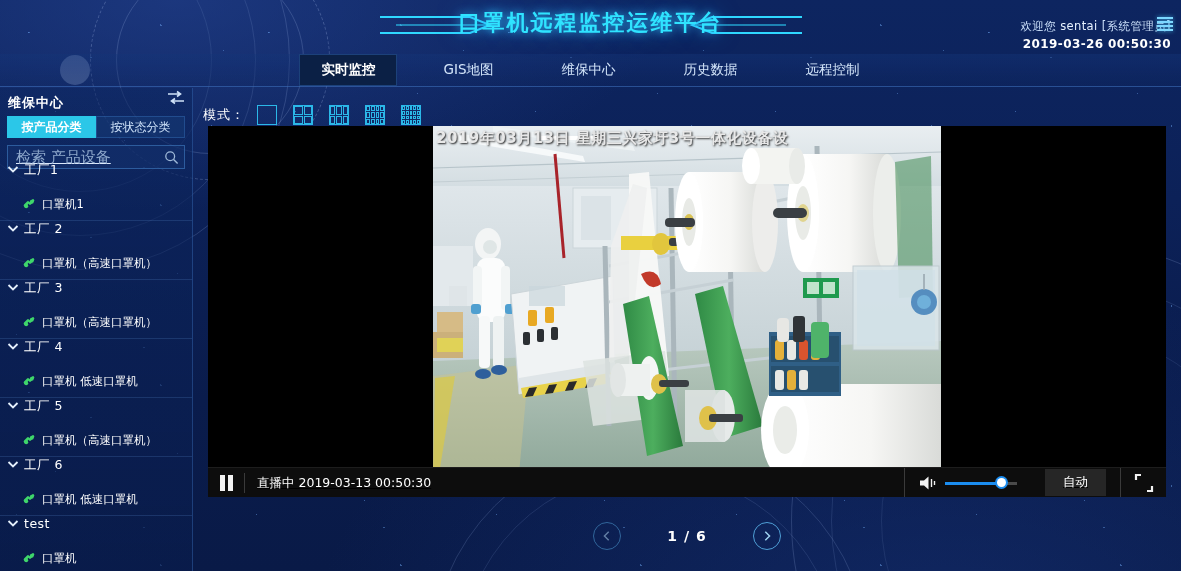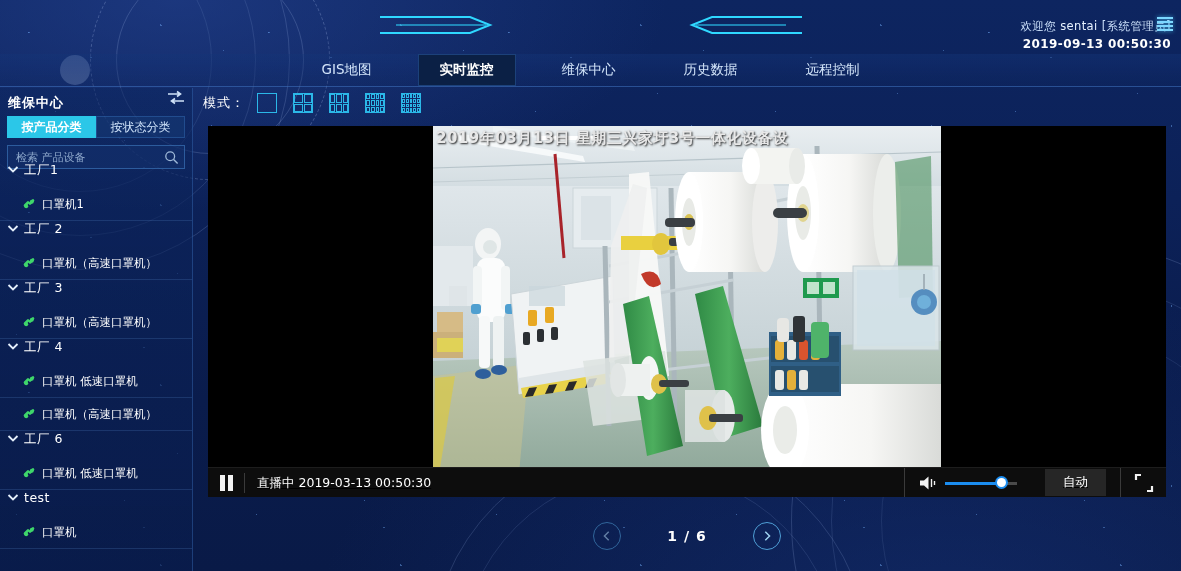--- a/index.html
+++ b/index.html
@@ -145,23 +145,24 @@
   }
 
   #search-box {
     position: relative; margin: 7px 7px 0 7px; height: 24px;
     background: rgba(20,50,110,.55);
     border: 1px solid rgba(80,150,225,.45);
   }
   #search-input {
     width: 100%; height: 100%;
     background: transparent; border: none; outline: none;
-    color: #dbe9fb; font-size: 11px;
+    color: #dbe9fb; font-size: 15px;
     padding: 0 24px 0 8px;
     font-family: "DejaVu Sans", "Liberation Sans", sans-serif;
+    text-decoration: underline;
   }
   #search-input::placeholder { color: #8fa9cc; }
   #search-icon {
     position: absolute; right: 5px; top: 4px; width: 15px; height: 15px;
     cursor: pointer;
   }
 
   #tree {
     position: absolute; left:0; top: 72px; right: 0; bottom: 0;
     overflow-y: auto;
@@ -189,21 +190,21 @@
   .dev-label { color: #ffffff; font-size: 11.5px; }
 
   
   #content {
     position: absolute; left: 193px; top: 88px;
     width: 988px; height: 483px;
     z-index: 4;
   }
 
   #mode-bar {
-    position: absolute; left: 0; top: 0; width: 988px; height: 30px;
+    position: absolute; left: 0; top: 12px; width: 988px; height: 30px;
     display: flex; align-items: center; padding-left: 10px;
   }
   #mode-label { color: #ffffff; font-size: 13px; margin-right: 12px; letter-spacing:1px; }
   .mode-btn {
     width: 20px; height: 20px; margin-right: 16px; cursor: pointer;
     display: grid; gap: 1px; padding: 0;
     border: 1.6px solid #2bb8e8;
     background: transparent;
   }
   .mode-btn .cell { background: transparent; border: .8px solid #2bb8e8; }
@@ -332,43 +333,46 @@
   <div id="header">
     <svg class="title-deco left" viewBox="0 0 120 22">
       <path d="M2 3 H92 L112 11 L92 19 H2" fill="none" stroke="#2fd8ff" stroke-width="2"></path>
       <path d="M18 11 H108" fill="none" stroke="#2fd8ff" stroke-width="1.4" opacity=".7"></path>
     </svg>
     <svg class="title-deco right" viewBox="0 0 120 22">
       <path d="M118 3 H28 L8 11 L28 19 H118" fill="none" stroke="#2fd8ff" stroke-width="2"></path>
       <path d="M102 11 H12" fill="none" stroke="#2fd8ff" stroke-width="1.4" opacity=".7"></path>
     </svg>
 
+    <div id="title-wrap">
+      <span id="app-title">口罩机远程监控运维平台</span>
+    </div>
 
     <div id="user-area">
       <div id="welcome-line">
         <span>欢迎您</span>
         <span class="uname">sentai</span>
         <span>[系统管理员]</span>
       </div>
-      <div id="clock">2019-09-13 00:50:30</div>
+      <div id="clock">2019-03-26 00:50:30</div>
     </div>
     <div id="menu-icon">
       <i></i>
         <i></i>
         <i></i>
         <i></i>
     </div>
   </div>
 
   <div id="navbar">
+    <div class="nav-item active">
+        <span>实时监控</span>
+      </div>
     <div class="nav-item">
         <span>GIS地图</span>
-      </div>
-    <div class="nav-item active">
-        <span>实时监控</span>
       </div>
     <div class="nav-item">
         <span>维保中心</span>
       </div>
     <div class="nav-item">
         <span>历史数据</span>
       </div>
     <div class="nav-item">
         <span>远程控制</span>
       </div>
@@ -464,20 +468,26 @@
           <svg class="dev-icon" viewBox="0 0 14 14">
             <path d="M3 8.5 L6 5.5 M8 6.5 L11 3.5" stroke="#3fd66b" stroke-width="2.6" stroke-linecap="round"></path>
             <circle cx="4.2" cy="9.3" r="2" fill="#3fd66b"></circle>
               <circle cx="9.8" cy="4.7" r="2" fill="#3fd66b"></circle>
           </svg>
           <span class="dev-label">口罩机 低速口罩机</span>
         </div>
       </div>
 
       <div class="grp">
+        <div class="grp-head">
+          <svg class="caret" viewBox="0 0 14 14">
+              <path d="M2.5 5 L7 9.5 L11.5 5" fill="none" stroke="#e4effb" stroke-width="1.8"></path>
+            </svg>
+          <span class="grp-label">工厂 5</span>
+        </div>
         <div class="dev-row">
           <svg class="dev-icon" viewBox="0 0 14 14">
             <path d="M3 8.5 L6 5.5 M8 6.5 L11 3.5" stroke="#3fd66b" stroke-width="2.6" stroke-linecap="round"></path>
             <circle cx="4.2" cy="9.3" r="2" fill="#3fd66b"></circle>
               <circle cx="9.8" cy="4.7" r="2" fill="#3fd66b"></circle>
           </svg>
           <span class="dev-label">口罩机（高速口罩机）</span>
         </div>
       </div>
 

